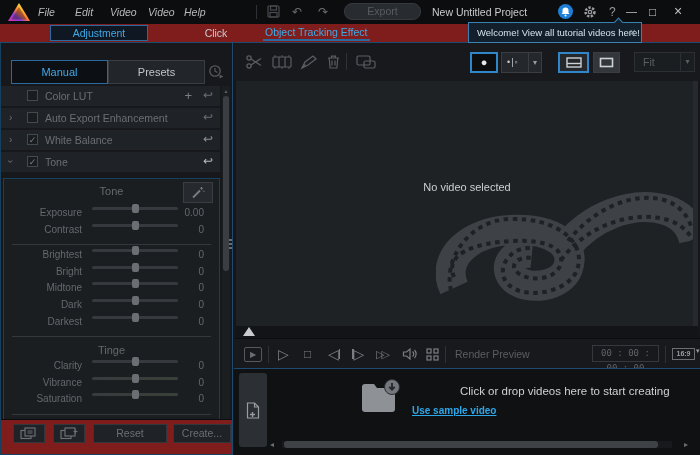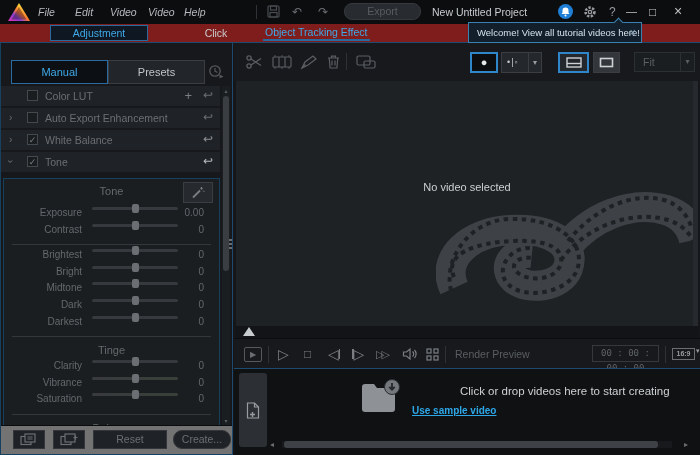--- a/index.html
+++ b/index.html
@@ -65,24 +65,24 @@
   .srow .track.tint { background:linear-gradient(90deg,#393a3e,#384139); }
   .srow .thumb { position:absolute; left:50%; top:-3px; width:7px; height:9px; margin-left:-3px; background:#6b6f74; border-radius:2px; }
   .srow .sv { flex:1; text-align:right; padding-right:15px; color:#64686c; font-size:10px; }
   .sdiv { height:1px; background:#34383c; margin:4px 8px 4px 8px; }
   .sheader { height:19px; text-align:center; line-height:19px; color:#64686c; font-size:11px; }
 
   .lscroll { position:absolute; right:2px; top:43px; bottom:28px; width:8px; background:#1b1e21; }
   .lscroll .sarr { position:absolute; left:0; width:8px; text-align:center; color:#5a5e62; font-size:6px; line-height:8px; }
   .lscroll .thumbv { position:absolute; left:1px; top:10px; width:6px; height:175px; background:#3a3e43; border-radius:3px; }
 
-  .lfooter { position:absolute; left:0; right:0; bottom:0; height:29px; background:#737373; border-top:1px solid #0a0c0e; }
+  .lfooter { position:absolute; left:0; right:0; bottom:0; height:35px; background:#7f1d1d; border-top:1px solid #0a0c0e; }
   .fbtn { position:absolute; top:4px; height:19px; background:#1f2226; border:1px solid #33373b; color:#6b6f73; text-align:center; line-height:17px; font-size:10.5px; }
   .fb1 { left:12px; width:32px; } .fb2 { left:52px; width:32px; }
-  .fb-reset { left:92px; width:74px; } .fb-create { left:172px; width:58px;border-radius:9px; }
+  .fb-reset { left:92px; width:74px; } .fb-create { left:172px; width:58px; }
 
   
   .main { position:absolute; left:234px; right:0; top:0; bottom:0; }
   .mtoolbar { position:absolute; top:0; left:0; right:0; height:38px; background:#17191c; }
   .ti { position:absolute; top:11px; }
   .tsep { position:absolute; top:10px; width:1px; height:17px; background:#2e3236; }
   .mask-btn { position:absolute; left:236px; top:9px; width:28px; height:21px; background:#0b0d0f; border:2px solid #2f86c8; color:#e6e9eb; text-align:center; line-height:16px; font-size:11px; }
   .cmp-btn { position:absolute; left:267px; top:9px; width:41px; height:21px; background:#24272b; border:1px solid #3a3e43; }
   .cmp-ico { position:absolute; left:5px; top:0; line-height:19px; font-size:9px; color:#c9ccce; letter-spacing:1px; }
   .cmp-dd { position:absolute; right:0; top:0; width:13px; height:19px; border-left:1px solid #3a3e43; color:#9a9da0; font-size:8px; text-align:center; line-height:19px; }

